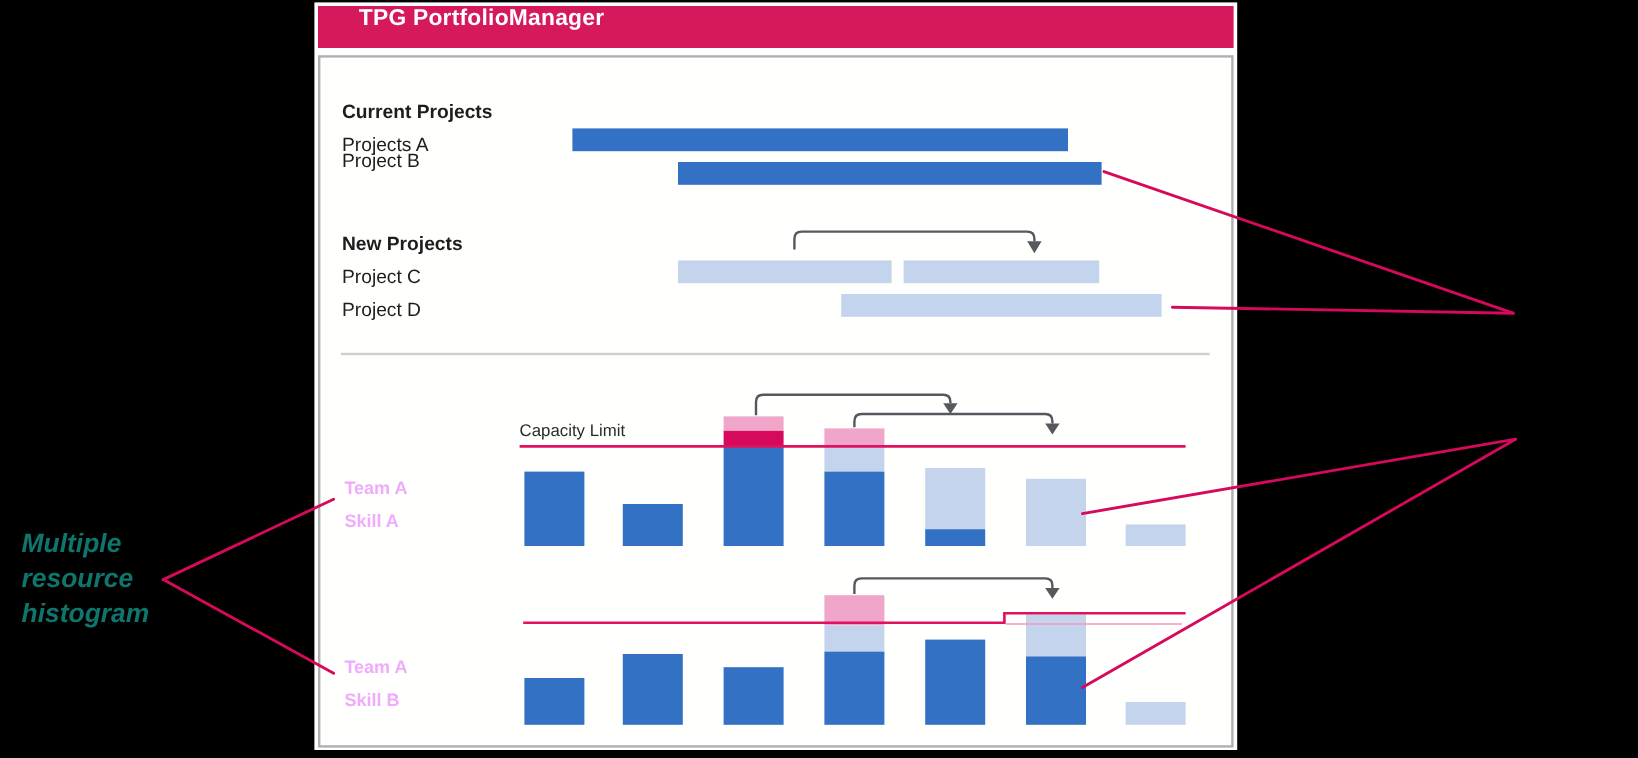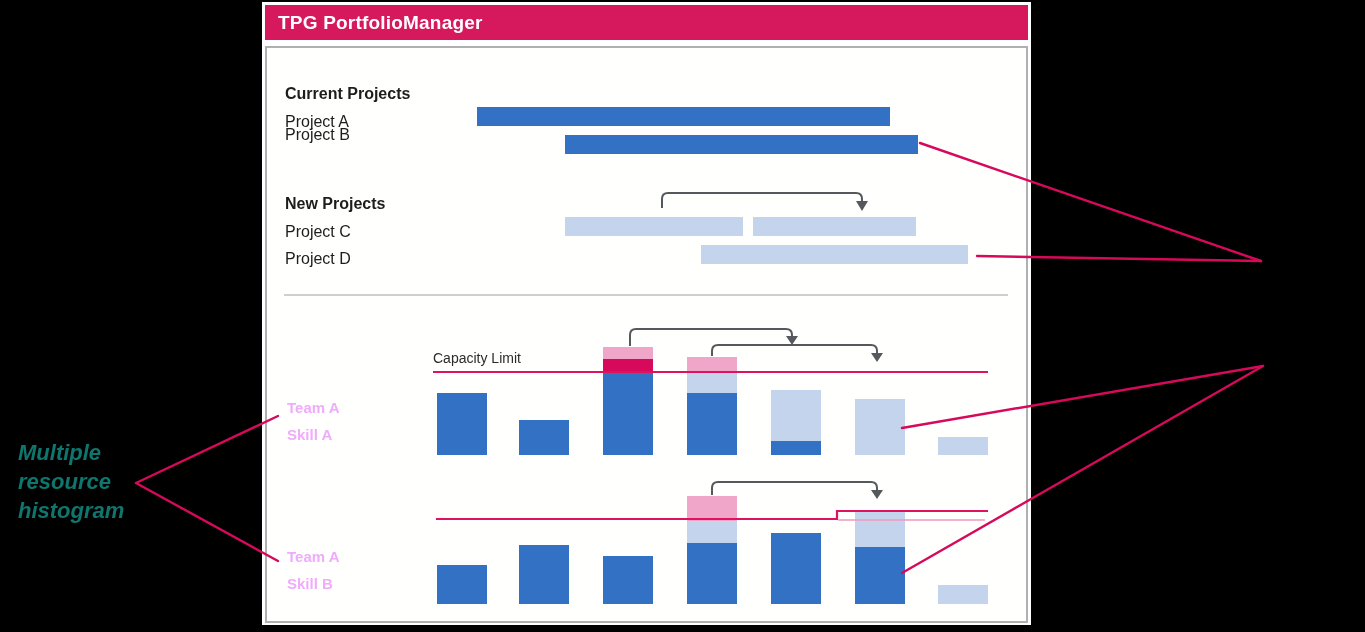--- a/index.html
+++ b/index.html
@@ -3,21 +3,21 @@
 <meta charset="utf-8">
 <style>
   html,body { margin:0; padding:0; background:#000; }
   .stage {
     position:relative; width:1365px; height:632px; background:#000;
     font-family:"Liberation Sans", sans-serif; overflow:hidden;
   }
   .window  { position:absolute; left:262px; top:2px; width:769px; height:623px; background:#fff; }
   .titlebar{
     position:absolute; left:265px; top:5px; width:763px; height:35px;
-    display:flex; align-items:center; padding-left:13px; box-sizing:border-box;
+    display:flex; padding-left:34px; box-sizing:border-box;
     color:#fff; font-weight:bold; font-size:19px; letter-spacing:.2px; z-index:2;
   }
   .content {
     position:absolute; left:265px; top:46px; width:763px; height:577px;
     background:#fffffe; border:2px solid #b0b0b0; box-sizing:border-box; z-index:1;
   }
   .divider { position:absolute; left:284px; top:294px; width:724px; height:2px; background:#cfcfcf; z-index:2; }
 
   .lbl { position:absolute; color:#1d1d1d; font-size:16px; z-index:3; }
   .lbl.bold { font-weight:bold; }
@@ -50,21 +50,21 @@
   <div class="window"></div>
 
   <div class="titlebar" style="background: rgb(214, 24, 92);">
     <span>TPG PortfolioManager</span>
   </div>
 
   <div class="content"></div>
   <div class="divider"></div>
 
   <div class="lbl bold" id="lbl-current">Current Projects</div>
-  <div class="lbl" id="lbl-projectA">Project A</div>
+  <div class="lbl" id="lbl-projectA">Projects A</div>
   <div class="lbl" id="lbl-projectB">Project B</div>
   <div class="lbl bold" id="lbl-new">New Projects</div>
   <div class="lbl" id="lbl-projectC">Project C</div>
   <div class="lbl" id="lbl-projectD">Project D</div>
 
   <div class="lbl" id="lbl-capacity">Capacity Limit</div>
 
   <div class="team-lbl" id="team-block-1">
     <div>Team A</div>
     <div>Skill A</div>

